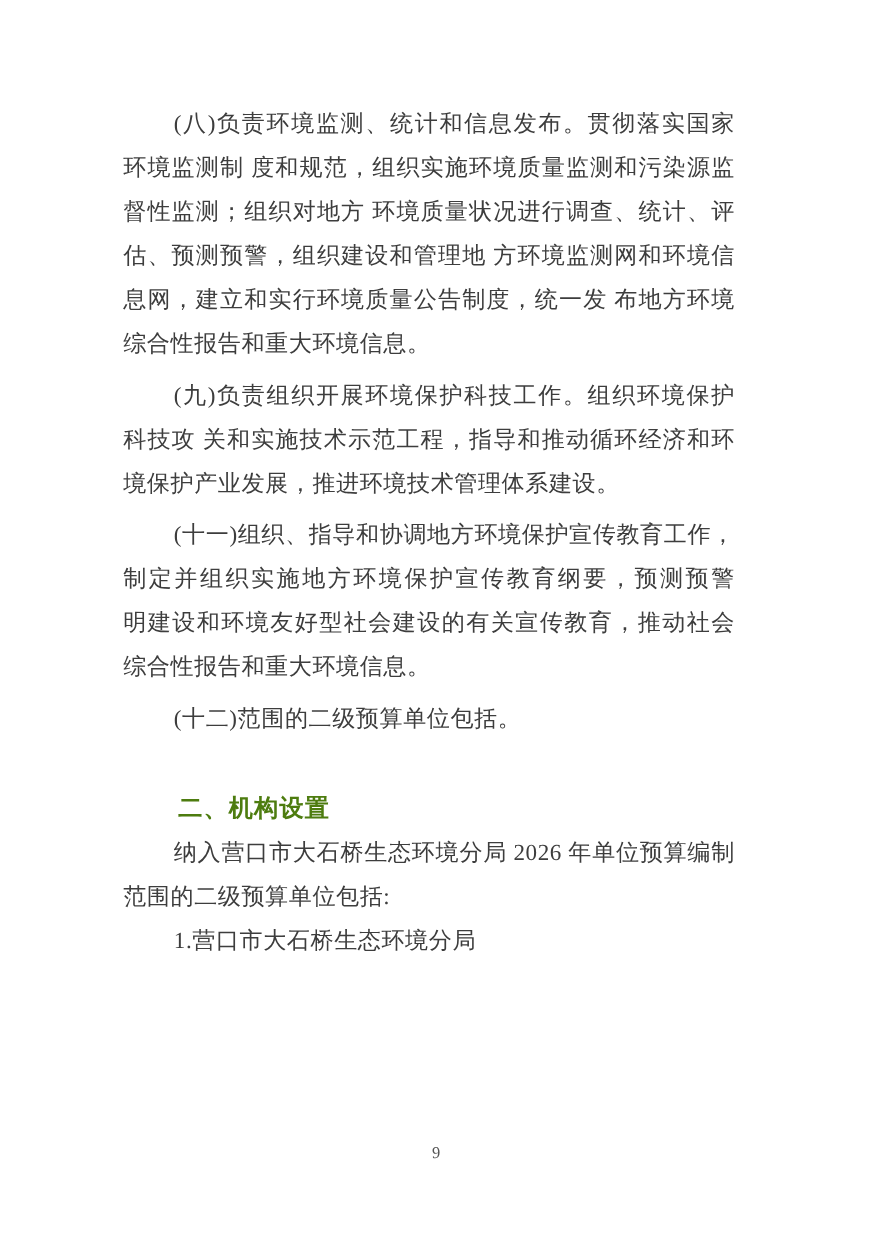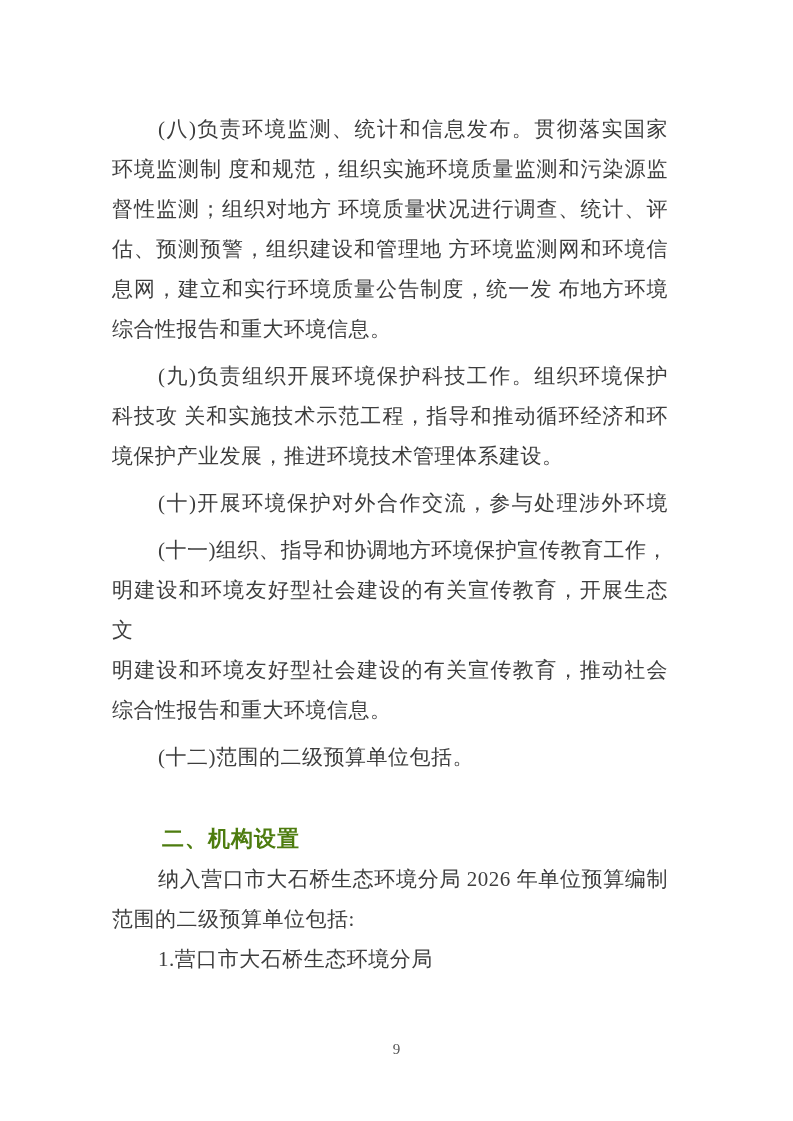--- a/index.html
+++ b/index.html
@@ -12,21 +12,21 @@
     width: 793px;
     height: 1121px;
     background: #ffffff;
     overflow: hidden;
     font-family: "Liberation Serif", "DejaVu Serif", serif;
     color: #3d3d3d;
   }
   .content {
     position: absolute;
     left: 112px;
-    top: 109px;
+    top: 92px;
     width: 556px;
   }
   .para {
     margin: 0 0 7px 0;
   }
   .line {
     font-size: 21px;
     line-height: 40px;
     text-align: justify;
     text-align-last: justify;
@@ -75,26 +75,25 @@
       <div class="line last">综合性报告和重大环境信息。</div>
     </div>
 
     <div class="para">
       <div class="line indent">(九)负责组织开展环境保护科技工作。组织环境保护</div>
       <div class="line">科技攻 关和实施技术示范工程，指导和推动循环经济和环</div>
       <div class="line last">境保护产业发展，推进环境技术管理体系建设。</div>
     </div>
 
     <div class="para">
-      <div class="line indent">(十)开展环境保护对外合作交流，参与处理涉外环境</div>
     </div>
 
     <div class="para">
       <div class="line indent">(十一)组织、指导和协调地方环境保护宣传教育工作，</div>
-      <div class="line">明建设和环境友好型社会建设的有关宣传教育，开展生态文</div>
+      <div class="line">制定并组织实施地方环境保护宣传教育纲要，预测预警</div>
       <div class="line">明建设和环境友好型社会建设的有关宣传教育，推动社会</div>
       <div class="line last">综合性报告和重大环境信息。</div>
     </div>
 
     <div class="para">
       <div class="line last indent">(十二)范围的二级预算单位包括。</div>
     </div>
 
     <div class="section-heading">二、机构设置</div>
 

